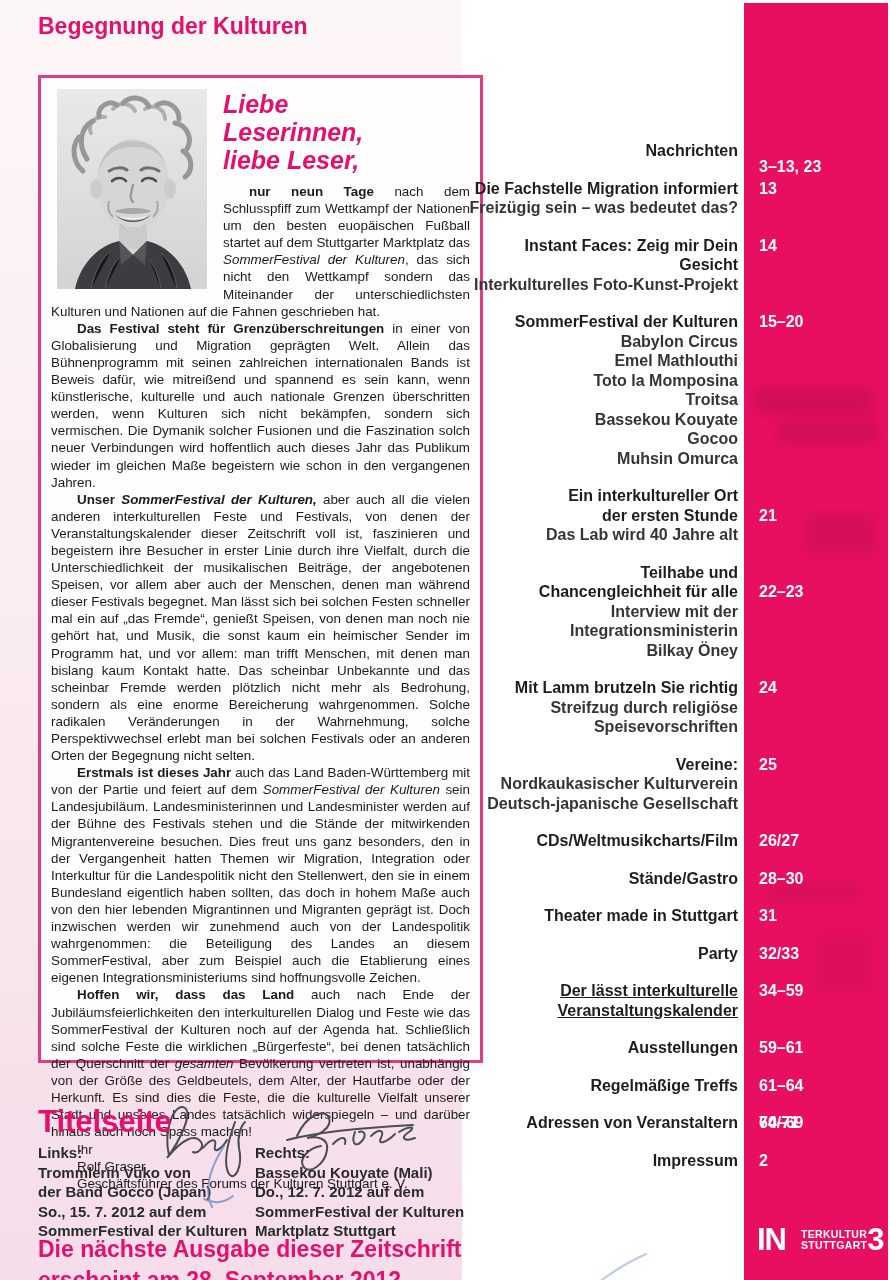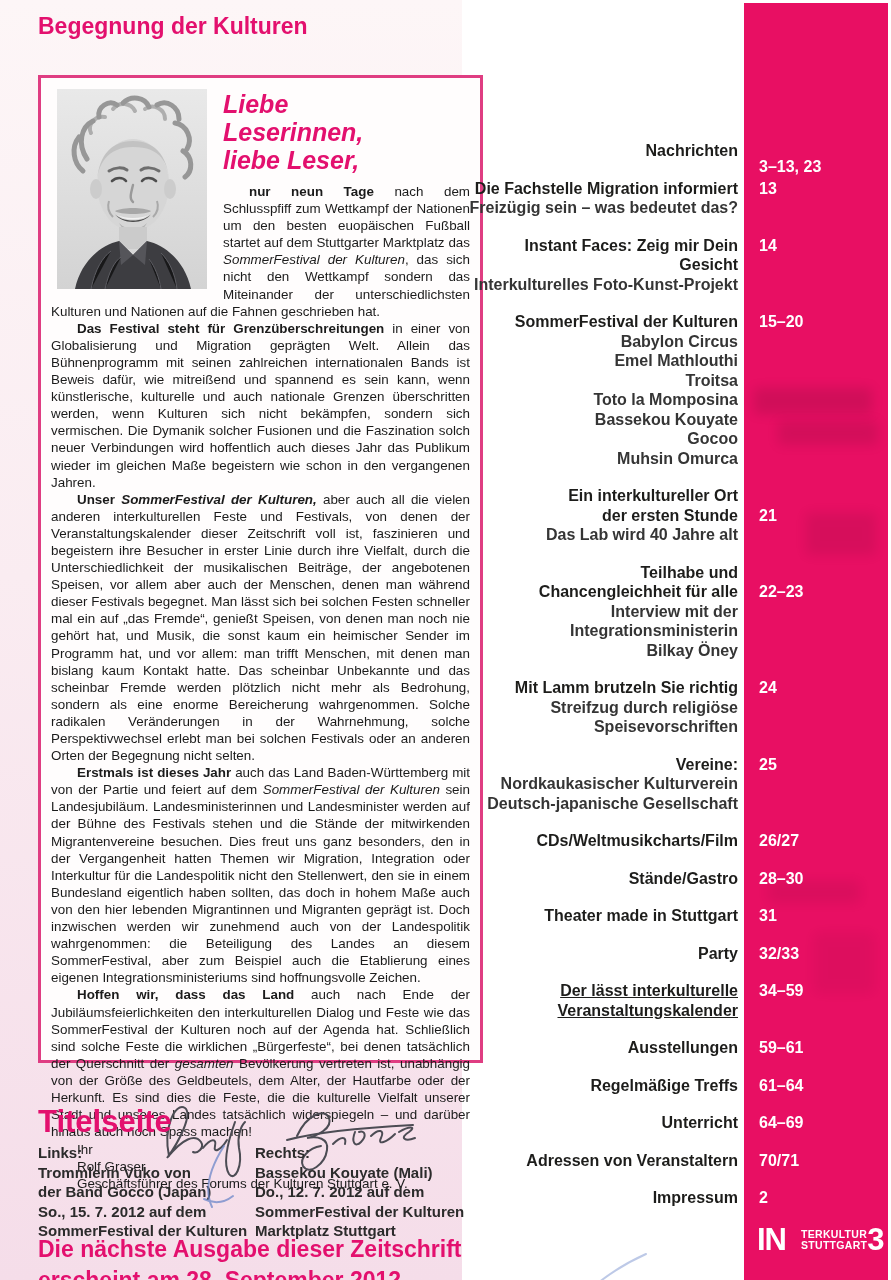--- a/index.html
+++ b/index.html
@@ -200,22 +200,22 @@
         <div class="toc-title">Instant Faces: Zeig mir Dein Gesicht</div>
         <div class="toc-sub">Interkulturelles Foto-Kunst-Projekt</div>
       </div>
       <div class="toc-page" style="top: 0px;">14</div>
     </div>
     <div class="toc-entry">
       <div class="toc-text">
         <div class="toc-title">SommerFestival der Kulturen</div>
         <div class="toc-sub">Babylon Circus</div>
         <div class="toc-sub">Emel Mathlouthi</div>
+        <div class="toc-sub">Toto la Momposina</div>
         <div class="toc-sub">Troitsa</div>
-        <div class="toc-sub">Toto la Momposina</div>
         <div class="toc-sub">Bassekou Kouyate</div>
         <div class="toc-sub">Gocoo</div>
         <div class="toc-sub">Muhsin Omurca</div>
       </div>
       <div class="toc-page" style="top: 0px;">15–20</div>
     </div>
     <div class="toc-entry">
       <div class="toc-text">
         <div class="toc-title">Ein interkultureller Ort</div>
         <div class="toc-title">der ersten Stunde</div>
@@ -286,23 +286,20 @@
       </div>
       <div class="toc-page" style="top: 0px;">59–61</div>
     </div>
     <div class="toc-entry">
       <div class="toc-text">
         <div class="toc-title">Regelmäßige Treffs</div>
       </div>
       <div class="toc-page" style="top: 0px;">61–64</div>
     </div>
     <div class="toc-entry">
-      <div class="toc-text">
-        <div class="toc-title">Unterricht</div>
-      </div>
       <div class="toc-page" style="top: 0px;">64–69</div>
     </div>
     <div class="toc-entry">
       <div class="toc-text">
         <div class="toc-title">Adressen von Veranstaltern</div>
       </div>
       <div class="toc-page" style="top: 0px;">70/71</div>
     </div>
     <div class="toc-entry">
       <div class="toc-text">

